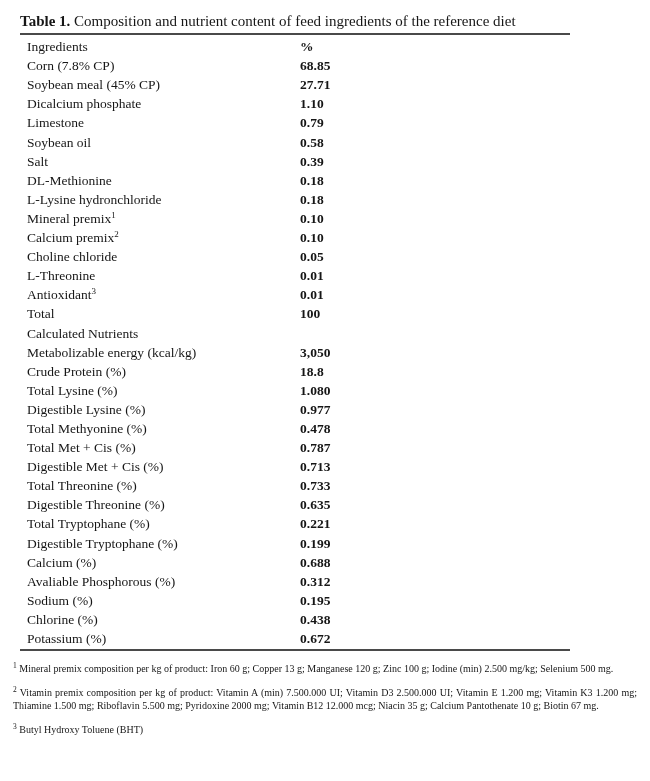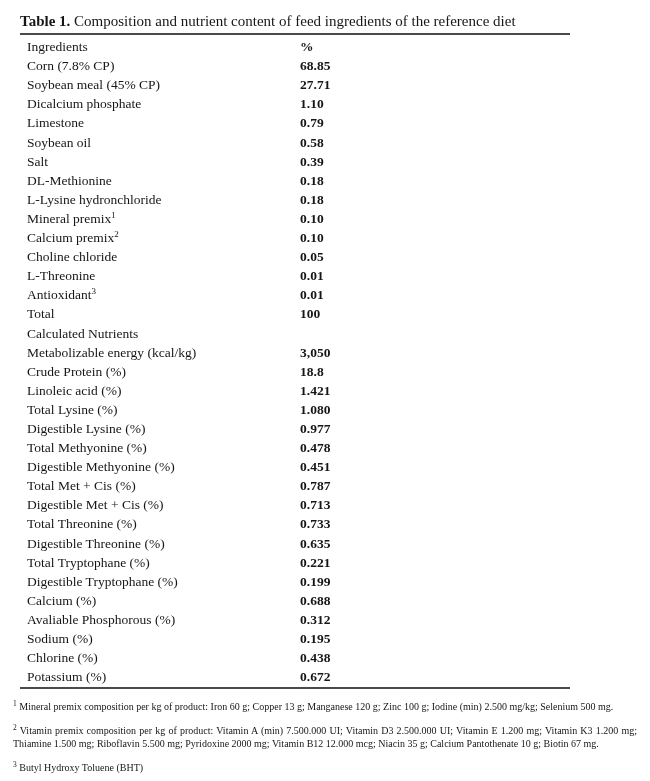--- a/index.html
+++ b/index.html
@@ -115,38 +115,30 @@
   </div>
         <div class="row">
     <span class="c1"><span>Metabolizable energy (kcal/kg)</span><sup></sup></span>
     <span class="c2">3,050</span>
   </div>
         <div class="row">
     <span class="c1"><span>Crude Protein (%)</span><sup></sup></span>
     <span class="c2">18.8</span>
   </div>
         <div class="row">
-    <span class="c1"><span>Linoleic acid (%)</span><sup></sup></span>
-    <span class="c2">1.421</span>
-  </div>
-        <div class="row">
     <span class="c1"><span>Total Lysine (%)</span><sup></sup></span>
     <span class="c2">1.080</span>
   </div>
         <div class="row">
     <span class="c1"><span>Digestible Lysine (%)</span><sup></sup></span>
     <span class="c2">0.977</span>
   </div>
         <div class="row">
     <span class="c1"><span>Total Methyonine (%)</span><sup></sup></span>
     <span class="c2">0.478</span>
-  </div>
-        <div class="row">
-    <span class="c1"><span>Digestible Methyonine (%)</span><sup></sup></span>
-    <span class="c2">0.451</span>
   </div>
         <div class="row">
     <span class="c1"><span>Total Met + Cis (%)</span><sup></sup></span>
     <span class="c2">0.787</span>
   </div>
         <div class="row">
     <span class="c1"><span>Digestible Met + Cis (%)</span><sup></sup></span>
     <span class="c2">0.713</span>
   </div>
         <div class="row">

